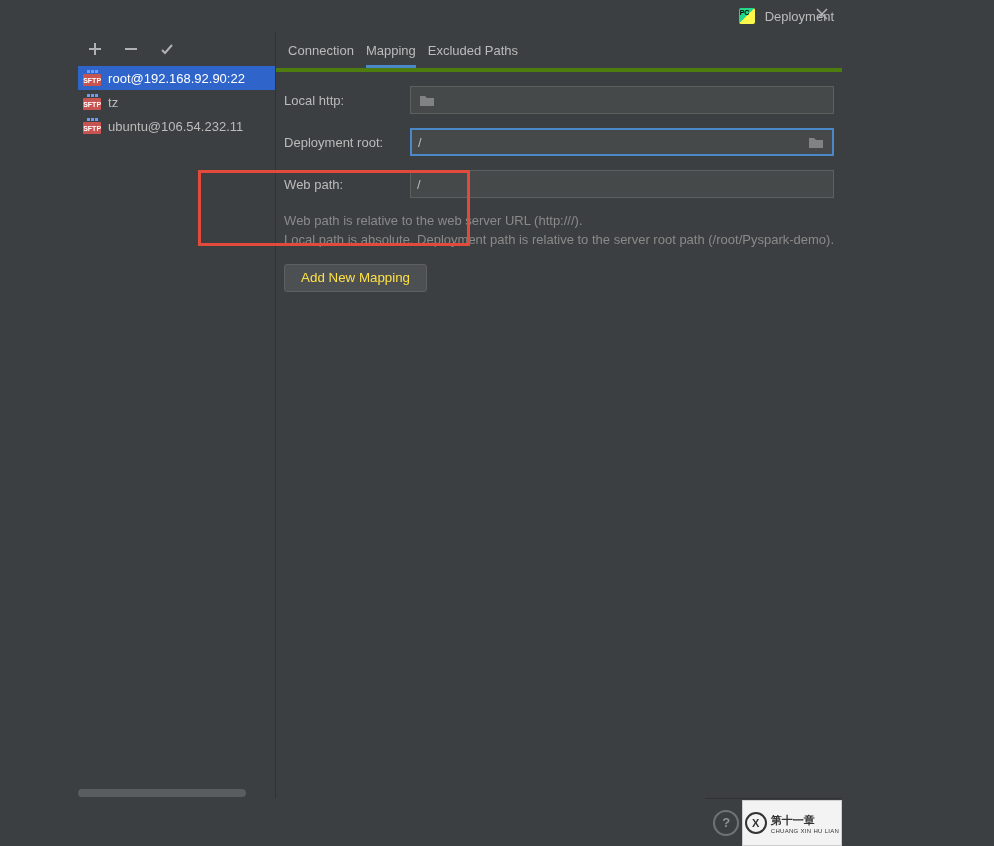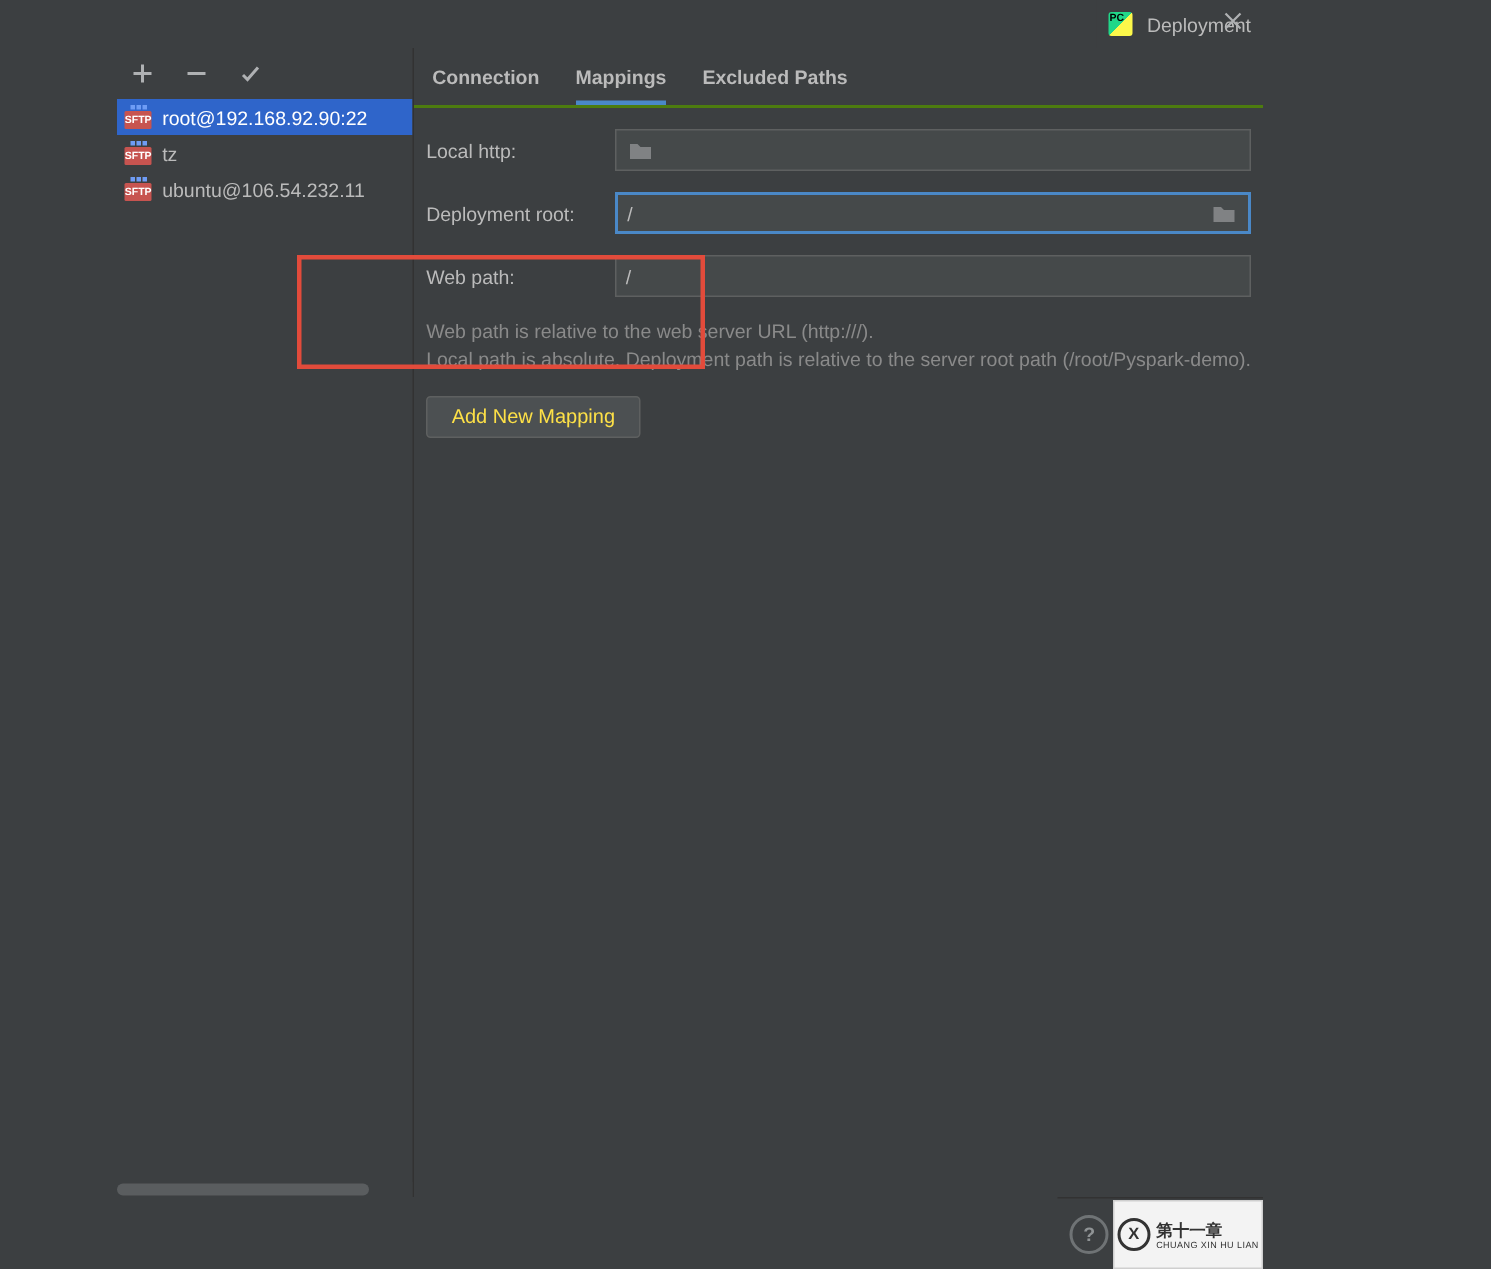--- a/index.html
+++ b/index.html
@@ -72,23 +72,22 @@
   .left-scrollbar {
     position:absolute; bottom:0; left:0; right:0; height:10px;
     background:#3c3f41;
   }
   .left-scrollbar .thumb {
     height:8px; background:#5a5d5f; border-radius:4px; width:168px; margin-top:1px;
   }
 
   .right-panel { flex:1; display:flex; flex-direction:column; background:#3c3f41; padding: 0 0 0 0; }
   .tabs {
-    height: 40px; display:flex; align-items:center; padding:0 12px; gap:24px;
-    border-bottom:2px solid #4d7c0f;
-    font-weight:bold;
+    height: 40px; display:flex; align-items:center; padding:0 12px; gap:12px;
+    border-bottom:4px solid #4d7c0f;
   }
   .tab {
     height: 100%; display:flex; align-items:center; color:#bbbbbb; cursor:pointer;
     border-bottom:3px solid transparent; padding-top:3px;
   }
   .tab.active { border-bottom-color:#4a88c7; color:#bbbbbb; }
   .form-area { padding: 14px 8px 0 8px; }
   .form-row { display:flex; align-items:center; margin-bottom:14px; }
   .form-label { width:126px; color:#bbbbbb; }
   .input-wrap {
@@ -210,21 +209,21 @@
           <div class="thumb"></div>
         </div>
     </div>
 
     <div class="right-panel">
       <div class="tabs">
         <div class="tab">
             <span>Connection</span>
           </div>
         <div class="tab active">
-            <span>Mappings</span>
+            <span>Mapping</span>
           </div>
         <div class="tab">
             <span>Excluded Paths</span>
           </div>
       </div>
 
       <div class="form-area">
         <div class="form-row">
           <div class="form-label">Local http:</div>
           <div class="input-wrap">

